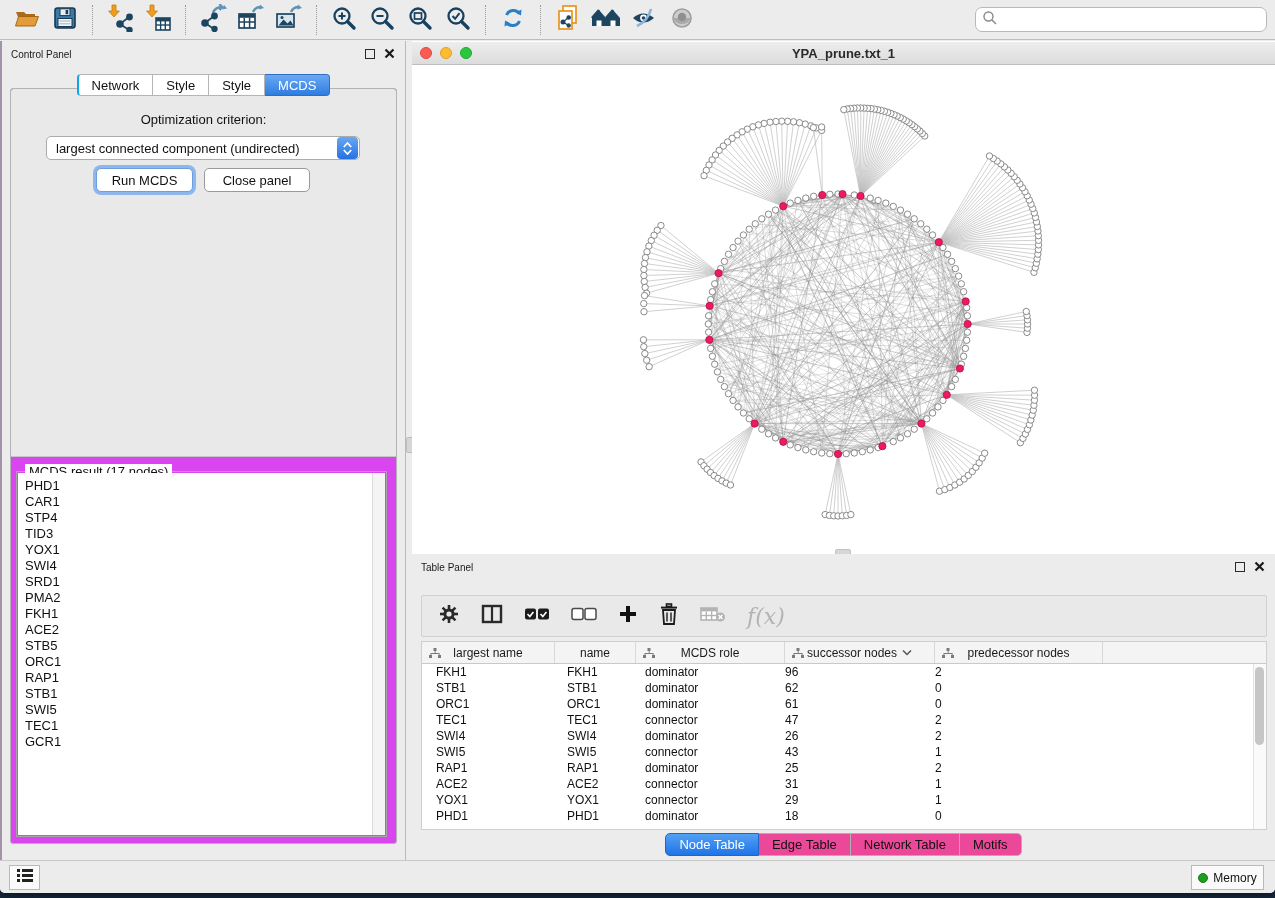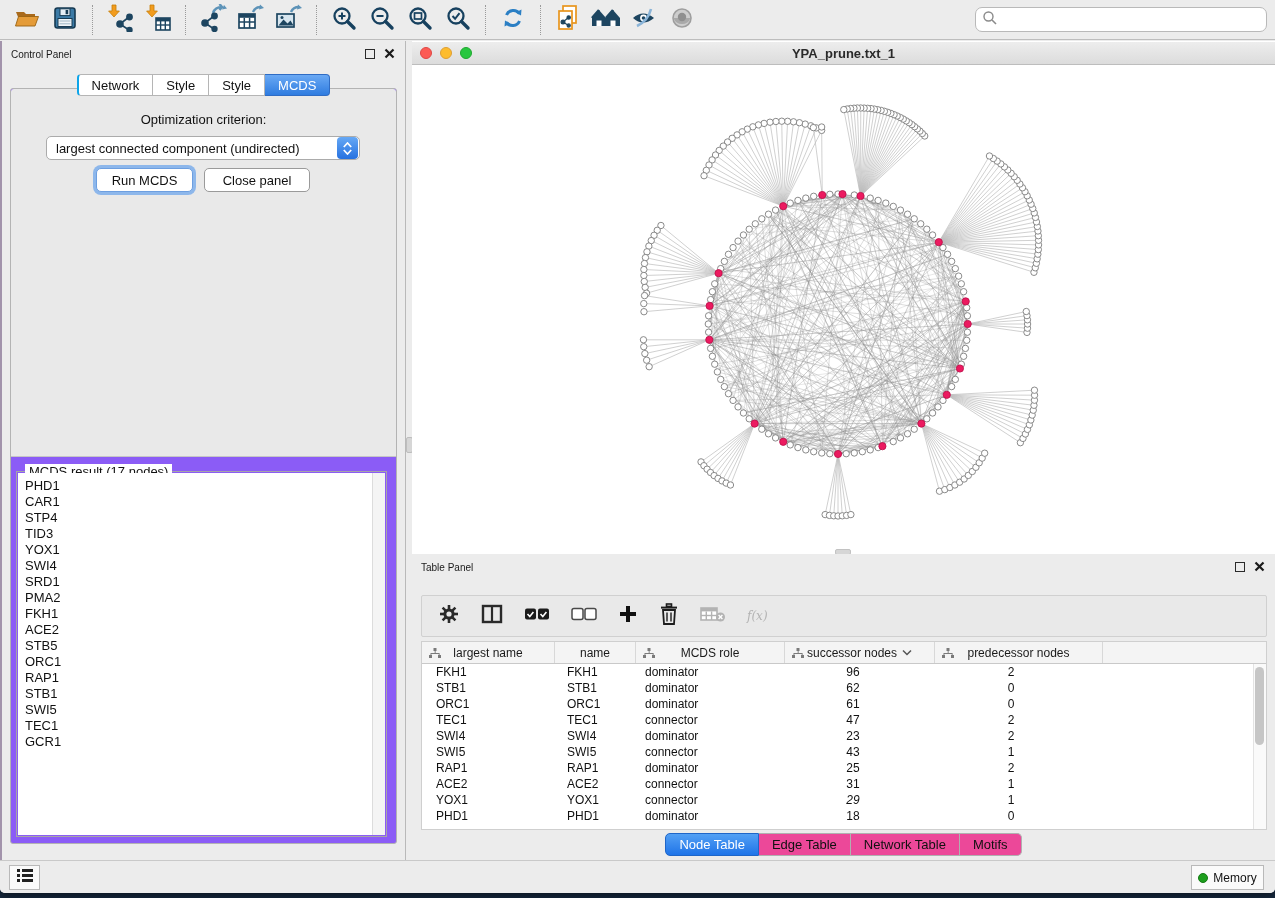--- a/index.html
+++ b/index.html
@@ -29,21 +29,21 @@
   .panel-title { font-size:10px; color:#1a1a1a; padding-left:9px; }
   .panel-btns { margin-left:auto; display:flex; align-items:center; gap:9px; padding-right:10px; }
   .float-btn { width:10px; height:10px; border:1.6px solid #2a2a2a; background:transparent; display:inline-block; }
   .ctabs { position:absolute; top:33px; left:0; right:0; display:flex; justify-content:center; z-index:3; }
   .ctab { height:22px; padding:0 13px; background:#fff; border:1px solid #b5b5b5; border-left:none;
     font-size:13px; color:#111; display:flex; align-items:center; }
   .ctab:first-child { border-left:2px solid #0ea5e9; border-radius:4px 0 0 4px; }
   .ctab:last-child { border-radius:0 4px 4px 0; }
   .ctab.sel { background:linear-gradient(180deg,#6aa9f4,#2f7ce0); color:#fff; border-color:#2f6cc4; }
   .cbox { position:absolute; left:8px; top:47px; width:387px; height:756px;
-    background:#8b5cf6; border:1px solid #b3b3b3; border-radius:3px; }
+    background:#d946ef; border:1px solid #b3b3b3; border-radius:3px; }
   .cbox-gray { position:absolute; left:0; top:0; right:0; height:368px; background:#e9e9e9;
     border-bottom:1px solid #c6c6c6; border-radius:3px 3px 0 0; }
   .opt-label { position:absolute; top:23px; width:100%; text-align:center; font-size:13px; color:#111; }
   .dropdown { position:absolute; left:35px; top:47px; width:314px; height:24px; background:#fff;
     border:1px solid #ababab; border-radius:5px; display:flex; align-items:center; }
   .dropdown .val { flex:1; font-size:13px; padding-left:9px; color:#111; white-space:nowrap; }
   .dd-stepper { width:21px; height:22px; border-radius:4px; margin-right:1px;
     background:linear-gradient(180deg,#66a8f5,#2671e0); display:flex; flex-direction:column;
     align-items:center; justify-content:center; gap:1px; }
   .btnrow { position:absolute; top:79px; left:0; width:100%; height:24px; }
@@ -76,30 +76,30 @@
   .light { width:12px; height:12px; border-radius:50%; }
   .net-title { position:absolute; width:100%; text-align:center; font-size:13px; font-weight:bold; color:#2a2a2a; }
   .net-canvas { position:absolute; left:0; top:24px; right:0; bottom:0; background:#fff; }
   .net-canvas svg { width:100%; height:100%; display:block; }
 
   
   .tpanel { position:absolute; left:410px; top:513px; right:0; height:306px; background:#ececec; }
   .ttoolbar { position:absolute; left:9px; right:8px; top:41px; height:42px; background:#e9e9e9;
     border:1px solid #d0d0d0; border-radius:2px; display:flex; align-items:center; gap:21px; padding-left:16px; }
   .tbi { display:flex; align-items:center; justify-content:center; }
-  .fx { font-family:"DejaVu Serif", serif; font-style:italic; font-size:12px; color:#b3b3b3; }
+  .fx { font-family:"DejaVu Serif", serif; font-style:italic; font-size:22px; color:#b3b3b3; }
   .ttable { position:absolute; left:9px; right:8px; top:87px; height:189px; background:#fff;
     border:1px solid #cfcfcf; }
   .thead { display:flex; height:22px; background:#f4f4f4; border-bottom:1px solid #c9c9c9; }
   .th { position:relative; display:flex; align-items:center; justify-content:center;
     border-right:1px solid #d8d8d8; font-size:12px; color:#1a1a1a; gap:5px; }
   .th .treeic { position:absolute; left:7px; top:6px; }
   .tbody .tr { display:flex; height:16px; }
   .td { font-size:12px; color:#111; line-height:16px; white-space:nowrap; overflow:hidden; }
-  .td.num { text-align:center; }
+  .td.num { text-align:left; }
   .tscroll { position:absolute; right:0; top:22px; bottom:0; width:13px; background:#fafafa;
     border-left:1px solid #e3e3e3; }
   .tthumb { position:absolute; top:3px; left:1px; width:9px; height:78px; background:#c6c6c6; border-radius:5px; }
   .btabs { position:absolute; top:279px; left:0; width:100%; display:flex; justify-content:center; }
   .btab { height:23px; padding:0 13px; background:#ec4899; border:1px solid #b0b0b0; border-left:none;
     font-size:13px; color:#111; display:flex; align-items:center; }
   .btab:first-child { border-left:1px solid #b0b0b0; border-radius:5px 0 0 5px; }
   .btab:last-child { border-radius:0 5px 5px 0; }
   .btab.sel { background:linear-gradient(180deg,#53a0f4,#1f74e8); border-color:#1f66c8; color:#fff; }
 
@@ -1322,21 +1322,21 @@
               <div class="td" style="width: 133px; padding-left: 14px;">TEC1</div>
               <div class="td" style="width: 81px; padding-left: 12px;">TEC1</div>
               <div class="td" style="width: 149px; padding-left: 9px;">connector</div>
               <div class="td num" style="width: 150px; padding-right: 14px;">47</div>
               <div class="td num" style="width: 168px; padding-right: 16px;">2</div>
             </div>
             <div class="tr">
               <div class="td" style="width: 133px; padding-left: 14px;">SWI4</div>
               <div class="td" style="width: 81px; padding-left: 12px;">SWI4</div>
               <div class="td" style="width: 149px; padding-left: 9px;">dominator</div>
-              <div class="td num" style="width: 150px; padding-right: 14px;">23</div>
+              <div class="td num" style="width: 150px; padding-right: 14px;">26</div>
               <div class="td num" style="width: 168px; padding-right: 16px;">2</div>
             </div>
             <div class="tr">
               <div class="td" style="width: 133px; padding-left: 14px;">SWI5</div>
               <div class="td" style="width: 81px; padding-left: 12px;">SWI5</div>
               <div class="td" style="width: 149px; padding-left: 9px;">connector</div>
               <div class="td num" style="width: 150px; padding-right: 14px;">43</div>
               <div class="td num" style="width: 168px; padding-right: 16px;">1</div>
             </div>
             <div class="tr">
@@ -1350,21 +1350,21 @@
               <div class="td" style="width: 133px; padding-left: 14px;">ACE2</div>
               <div class="td" style="width: 81px; padding-left: 12px;">ACE2</div>
               <div class="td" style="width: 149px; padding-left: 9px;">connector</div>
               <div class="td num" style="width: 150px; padding-right: 14px;">31</div>
               <div class="td num" style="width: 168px; padding-right: 16px;">1</div>
             </div>
             <div class="tr">
               <div class="td" style="width: 133px; padding-left: 14px;">YOX1</div>
               <div class="td" style="width: 81px; padding-left: 12px;">YOX1</div>
               <div class="td" style="width: 149px; padding-left: 9px;">connector</div>
-              <div class="td num" style="width: 150px; padding-right: 14px; font-style: italic;">29</div>
+              <div class="td num" style="width: 150px; padding-right: 14px;">29</div>
               <div class="td num" style="width: 168px; padding-right: 16px;">1</div>
             </div>
             <div class="tr">
               <div class="td" style="width: 133px; padding-left: 14px;">PHD1</div>
               <div class="td" style="width: 81px; padding-left: 12px;">PHD1</div>
               <div class="td" style="width: 149px; padding-left: 9px;">dominator</div>
               <div class="td num" style="width: 150px; padding-right: 14px;">18</div>
               <div class="td num" style="width: 168px; padding-right: 16px;">0</div>
             </div>
           </div>

